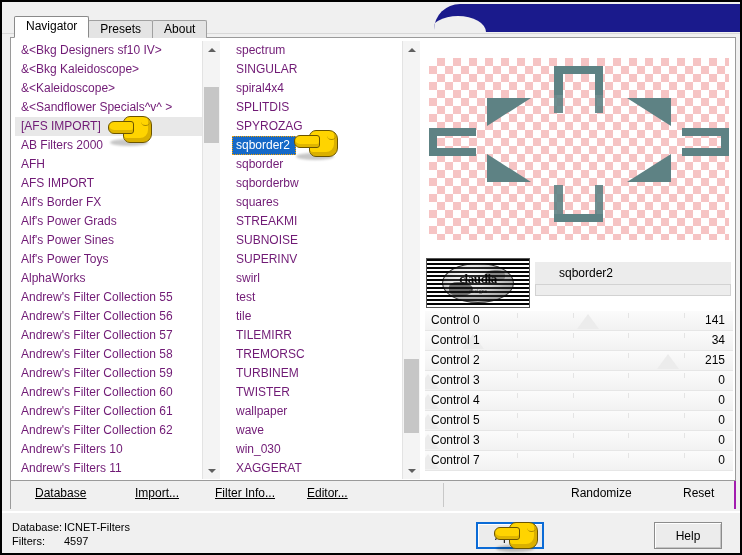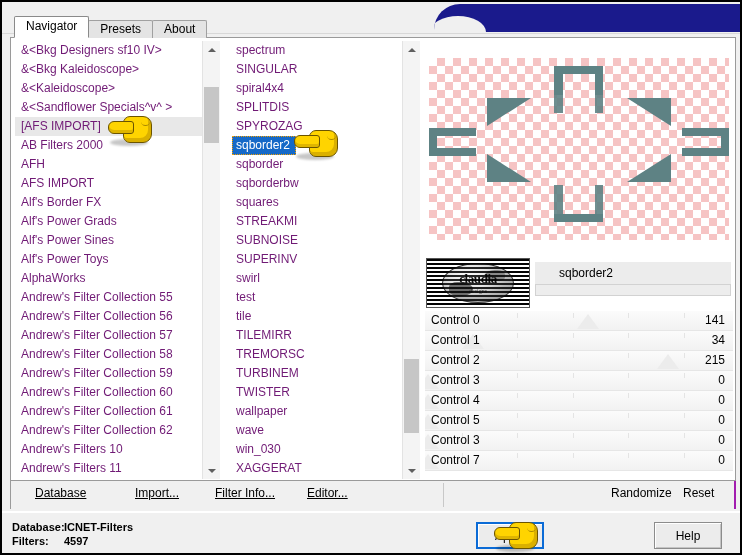--- a/index.html
+++ b/index.html
@@ -239,21 +239,21 @@
 
   
   .statusbar{
     position:absolute;left:0;top:509px;width:742px;height:46px;
     background:#f0f0f0;border-top:2px solid #ffffff;
     box-sizing:border-box;
   }
   .status-left{
     position:absolute;left:10px;top:7px;font-size:11px;color:#000;line-height:14px;
   }
-  .status-left .row{display:flex;font-weight:bold;}
+  .status-left .row{display:flex;}
   .status-left .k{width:52px;}
   .btn{
     position:absolute;top:9px;height:27px;width:68px;
     background:#ececec;border:1px solid #8c8c8c;
     font-size:12px;color:#000;
     display:flex;align-items:center;justify-content:center;
     cursor:default;
     box-shadow:inset 1px 1px 0 #ffffff, inset -1px -1px 0 #c4c4c4;
     box-sizing:border-box;
   }
@@ -512,21 +512,21 @@
         </div>
     </div>
   </div>
 
   <div class="linkbar">
     <div class="lnk" style="left:24px;"><span class="u1">Database</span></div>
     <div class="lnk" style="left:124px;"><span class="u1">Import...</span></div>
     <div class="lnk" style="left:204px;"><span class="u1">Filter Info...</span></div>
     <div class="lnk" style="left:296px;"><span class="u1">Editor...</span></div>
     <div class="sep"></div>
-    <div class="lnk" style="left:560px;margin-left:40px;"><span>Randomize</span></div>
+    <div class="lnk" style="left:560px;"><span>Randomize</span></div>
     <div class="lnk" style="left:672px;"><span>Reset</span></div>
   </div>
 
   <div class="statusbar">
     <div class="status-left">
       <div class="row">
         <span class="k">Database:</span>
         <span>ICNET-Filters</span>
       </div>
       <div class="row">

